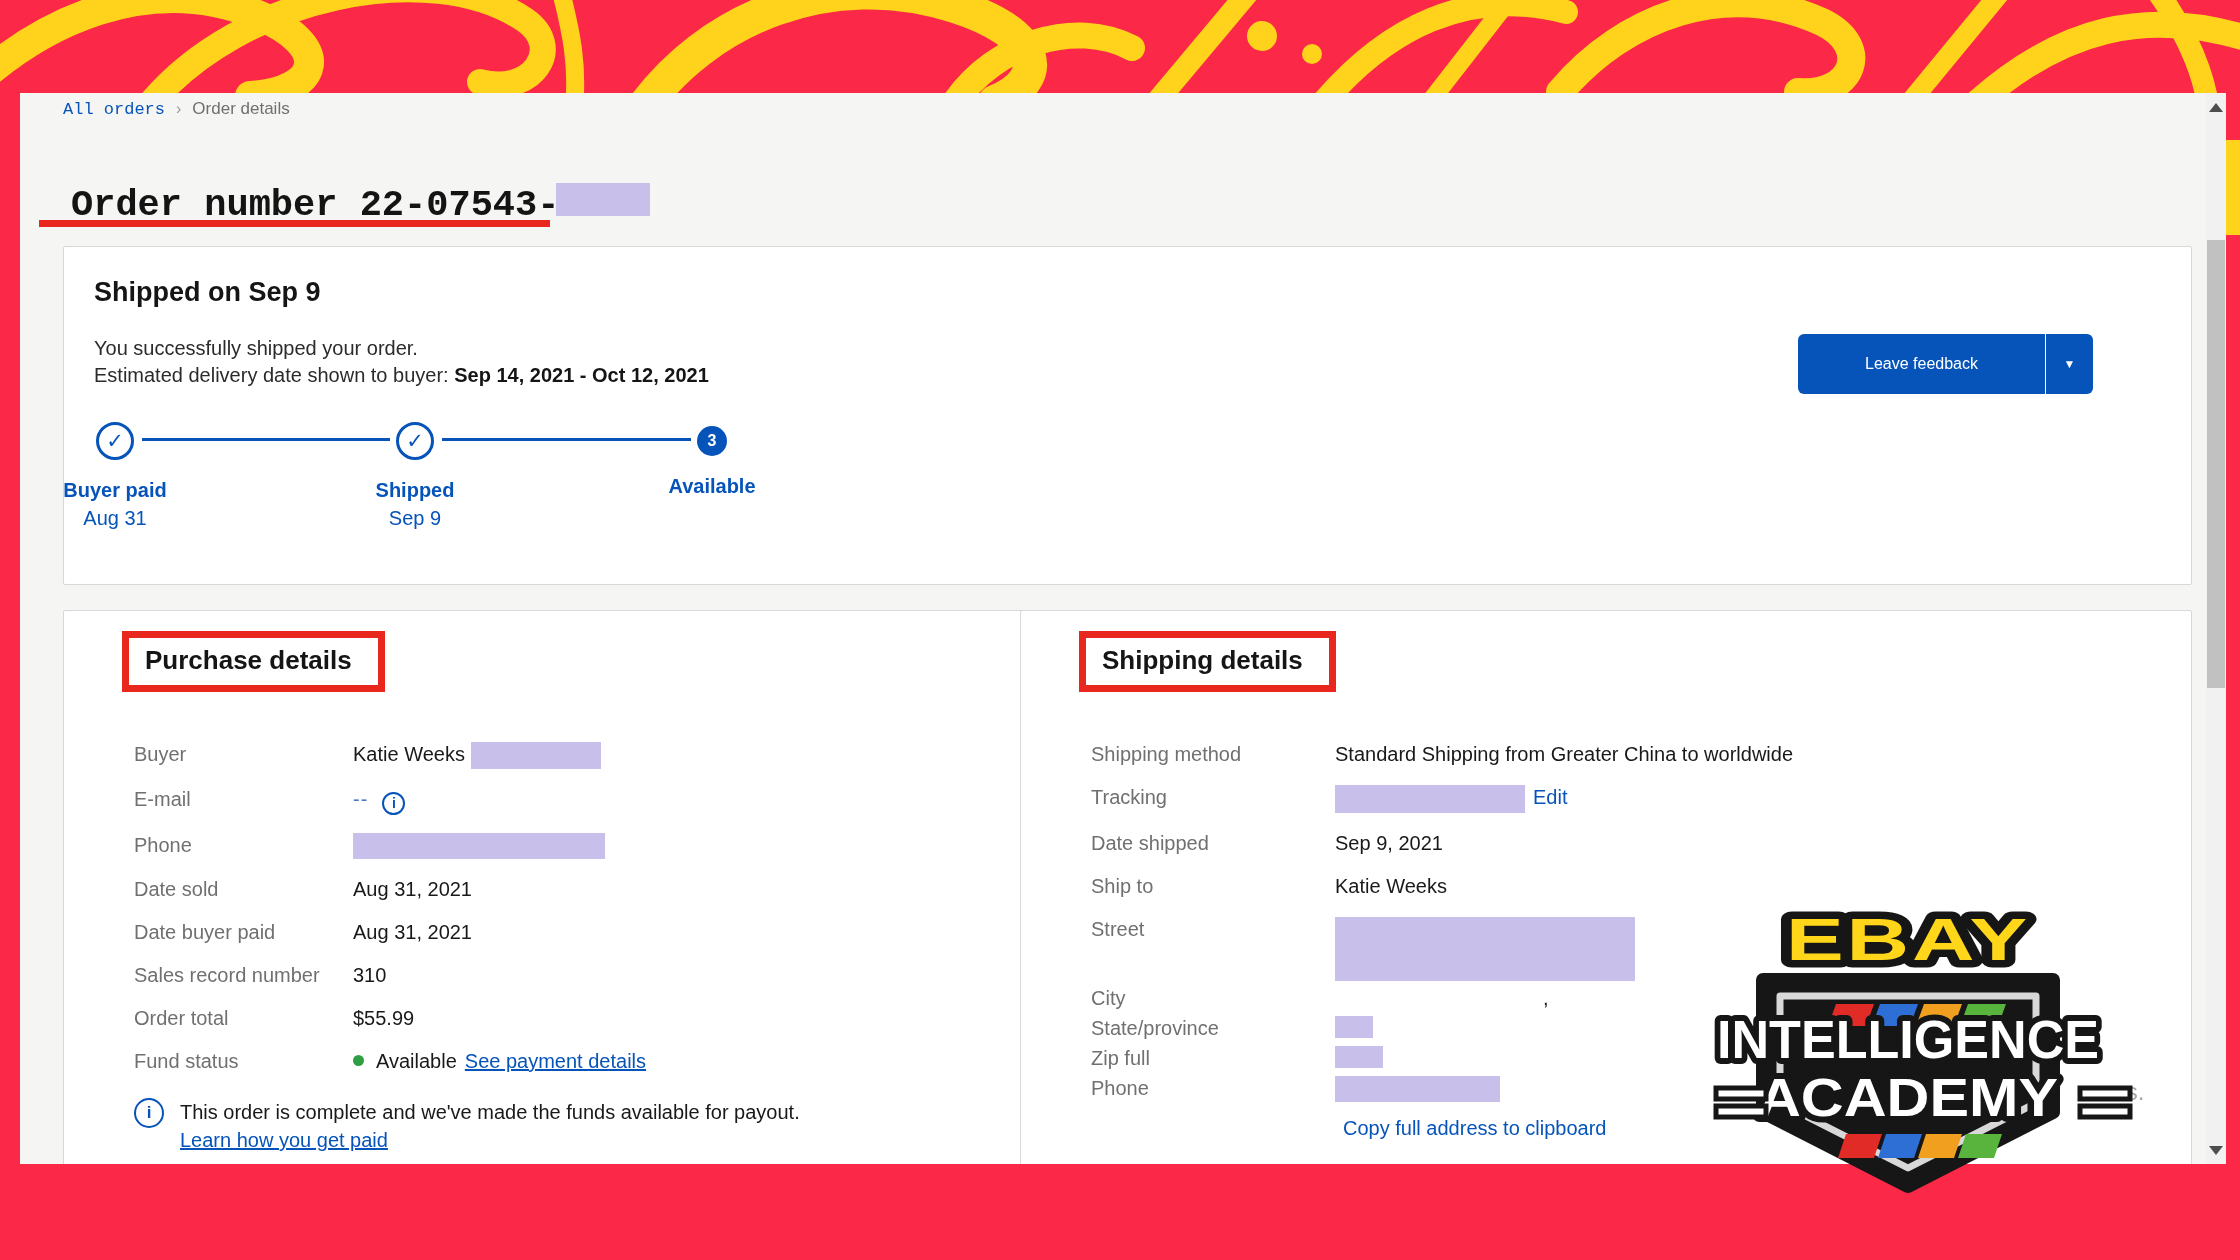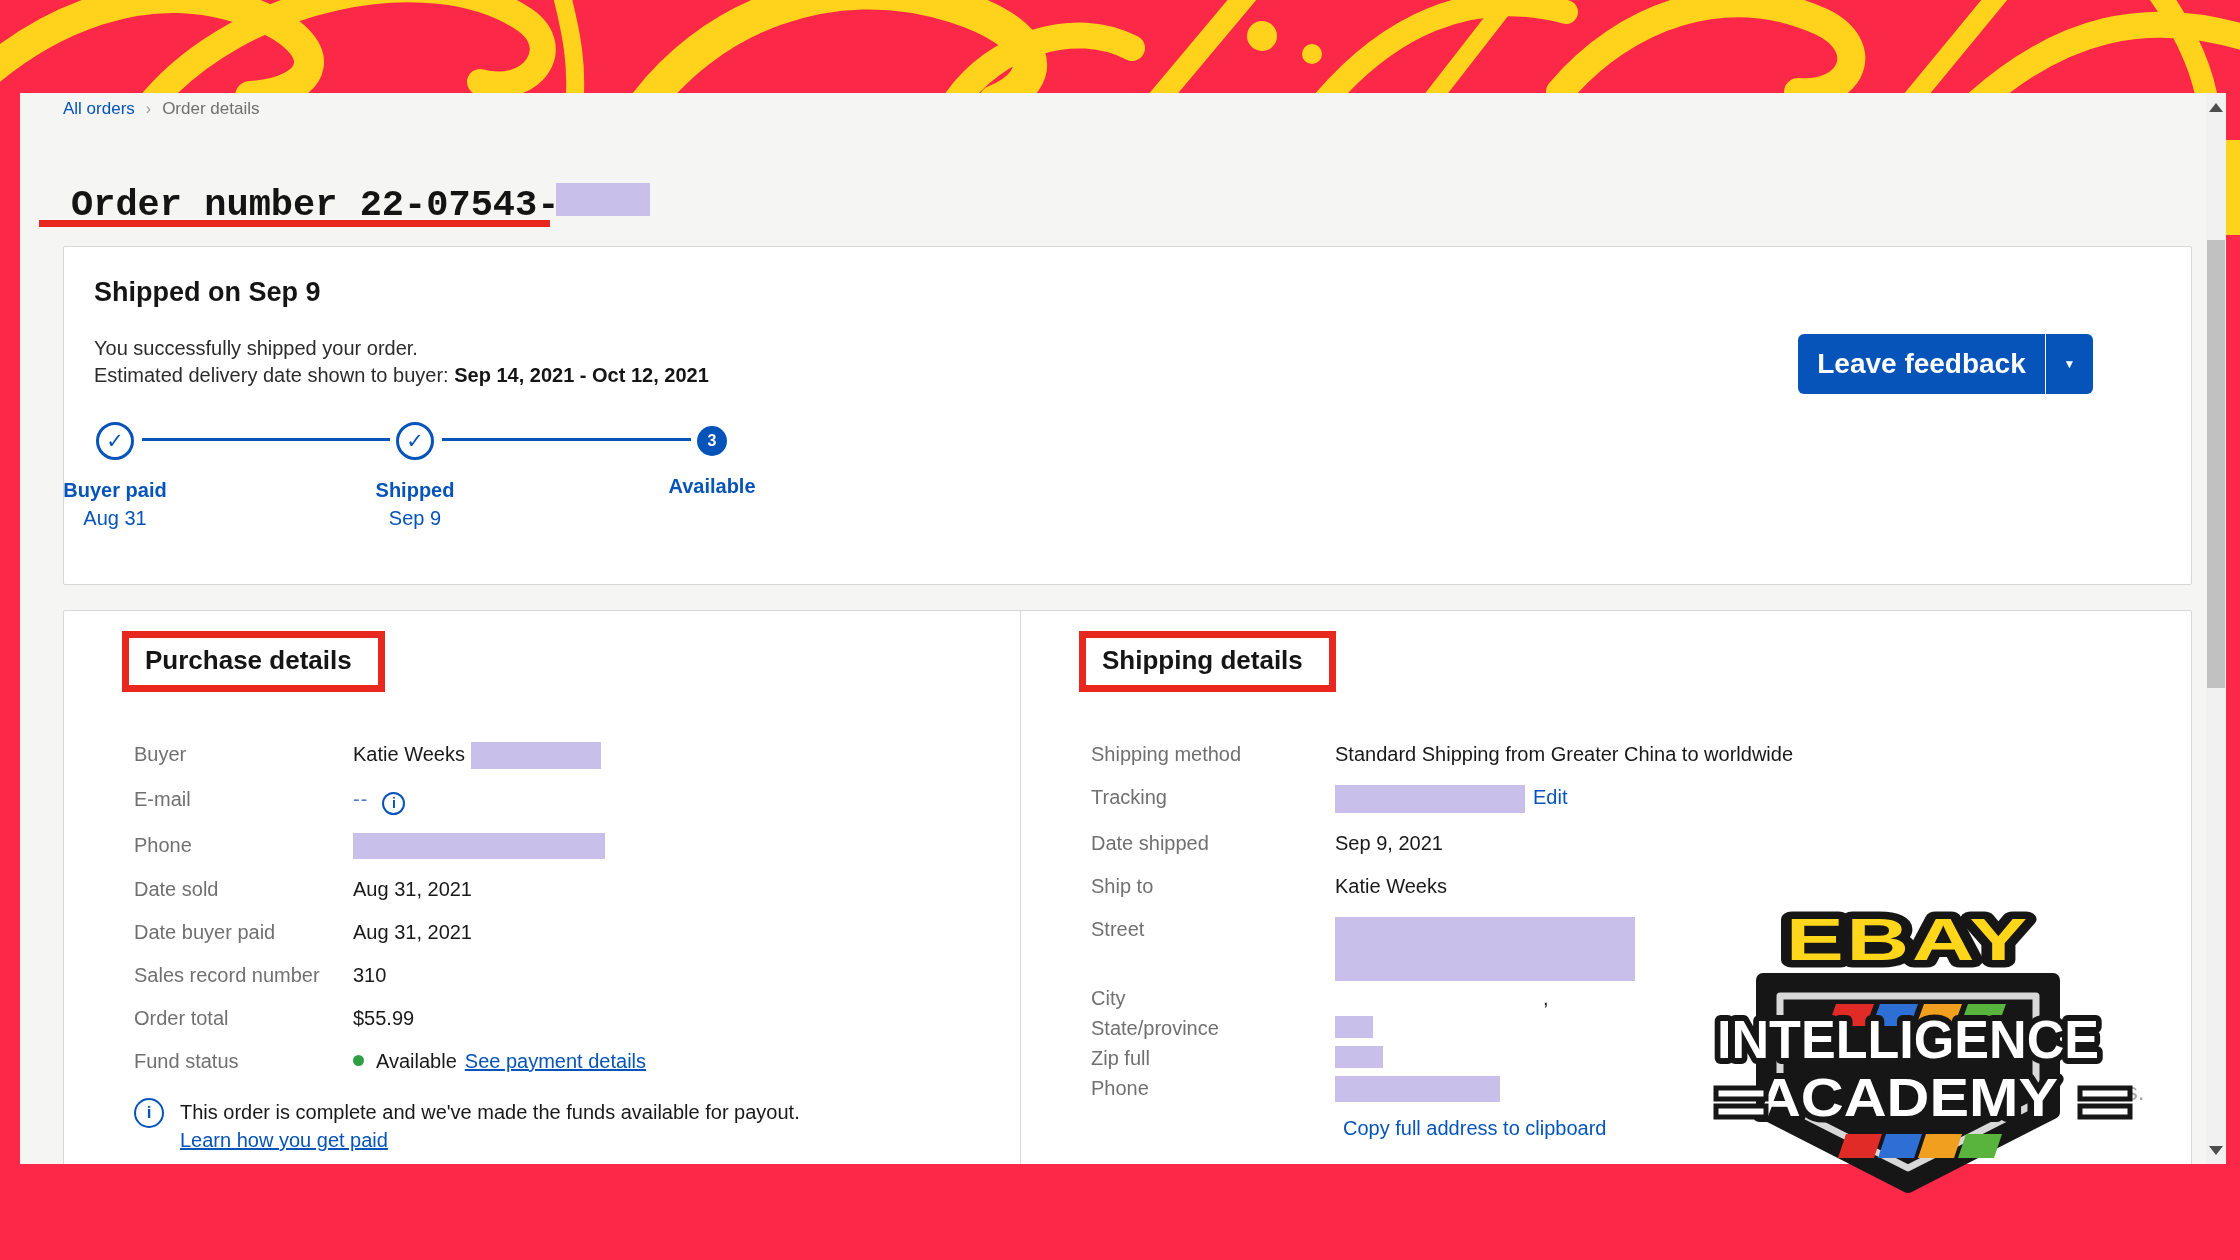--- a/index.html
+++ b/index.html
@@ -15,21 +15,21 @@
   }
   
   .band-top{position:absolute;left:0;top:0;width:2240px;height:93px;background:var(--banner-red);overflow:hidden;z-index:1;}
   .band-top svg{display:block;width:2240px;height:93px;color:var(--accent-yellow);}
   .band-bottom{position:absolute;left:0;top:1164px;width:2240px;height:96px;background:var(--banner-red);z-index:6;}
   .strip-left{position:absolute;left:0;top:93px;width:20px;height:1071px;background:var(--banner-red);z-index:1;}
   .strip-right{position:absolute;left:2226px;top:93px;width:14px;height:1071px;background:var(--banner-red);z-index:1;}
   .strip-right .ydab{position:absolute;left:0;top:47px;width:14px;height:95px;background:var(--accent-yellow);}
   
   .breadcrumb{position:absolute;left:63px;top:99px;font-size:17px;color:#707070;display:flex;gap:11px;align-items:center;z-index:2;}
-  .bc-link{color:var(--ebay-blue);cursor:pointer;}
+  .bc-link{color:var(--ebay-blue);cursor:pointer;font-family:Liberation Mono, monospace;}
   .bc-sep{color:#9a9a9a;font-size:16px;}
   .page-title{position:absolute;left:63px;top:176px;margin:8px;font-size:37px;font-weight:bold;color:#141414;z-index:2;font-family:Liberation Mono, monospace;}
   .title-redact{position:absolute;left:556px;top:183px;width:94px;height:33px;background:var(--redaction);z-index:2;}
   .title-underline{position:absolute;left:39px;top:220px;width:511px;height:7px;background:var(--annotation-red);z-index:2;}
   
   .card{position:absolute;background:#fff;border:1px solid #d8d8d8;border-radius:2px;z-index:2;padding-left:40px;}
   .card-shipped{left:63px;top:246px;width:2087px;height:337px;}
   .card-purchase{left:63px;top:610px;width:935px;height:560px;}
   .card-shipping{left:1020px;top:610px;width:1130px;height:560px;}
   .ship-head{position:absolute;left:30px;top:30px;font-size:27px;font-weight:bold;color:#151515;}
@@ -42,21 +42,21 @@
   .tr-dot{position:absolute;left:633px;top:179px;width:30px;height:30px;border-radius:50%;background:var(--ebay-blue);
     color:#fff;display:flex;align-items:center;justify-content:center;font-size:16px;font-weight:bold;pointer-events:none;}
   .tr-line{position:absolute;top:191px;height:3px;background:var(--ebay-blue);pointer-events:none;}
   .trl1{left:78px;width:248px;} .trl2{left:378px;width:249px;}
   .tr-label{position:absolute;width:220px;text-align:center;font-size:20px;font-weight:bold;color:var(--ebay-blue);pointer-events:none;}
   .tla{left:-59px;top:232px;} .tlb{left:241px;top:232px;} .tlc{left:538px;top:228px;}
   .tr-date{position:absolute;width:220px;text-align:center;font-size:20px;color:var(--ebay-blue);pointer-events:none;}
   .tda{left:-59px;top:260px;} .tdb{left:241px;top:260px;}
   
   .btn-split{position:absolute;left:1734px;top:87px;height:60px;display:flex;border-radius:6px;overflow:hidden;}
-  .btn-main{width:247px;background:var(--ebay-blue);color:#fff;font-size:28px;font-weight:bold;display:flex;align-items:center;justify-content:center;cursor:pointer;}
+  .btn-main{width:247px;background:var(--ebay-blue);color:#fff;font-size:16px;font-weight:normal;display:flex;align-items:center;justify-content:center;cursor:pointer;}
   .btn-sep{width:1px;background:rgba(255,255,255,.55);}
   .btn-caret{width:47px;background:var(--ebay-blue);color:#fff;display:flex;align-items:center;justify-content:center;font-size:12px;cursor:pointer;}
   
   .card-pad{padding:20px 30px 0 30px;}
   .red-box{display:inline-block;border:7px solid var(--annotation-red);padding:7px 26px 9px 16px;font-size:26px;font-weight:bold;color:#151515;margin-left:-12px;background:#fff;}
   .rows{margin-top:50px;}
   .drow{display:flex;margin-bottom:18px;font-size:20px;line-height:25px;}
   .drow.tight{margin-bottom:5px;}
   .drow.spaced{margin-top:14px;}
   .dlabel{color:#707070;flex:none;}

